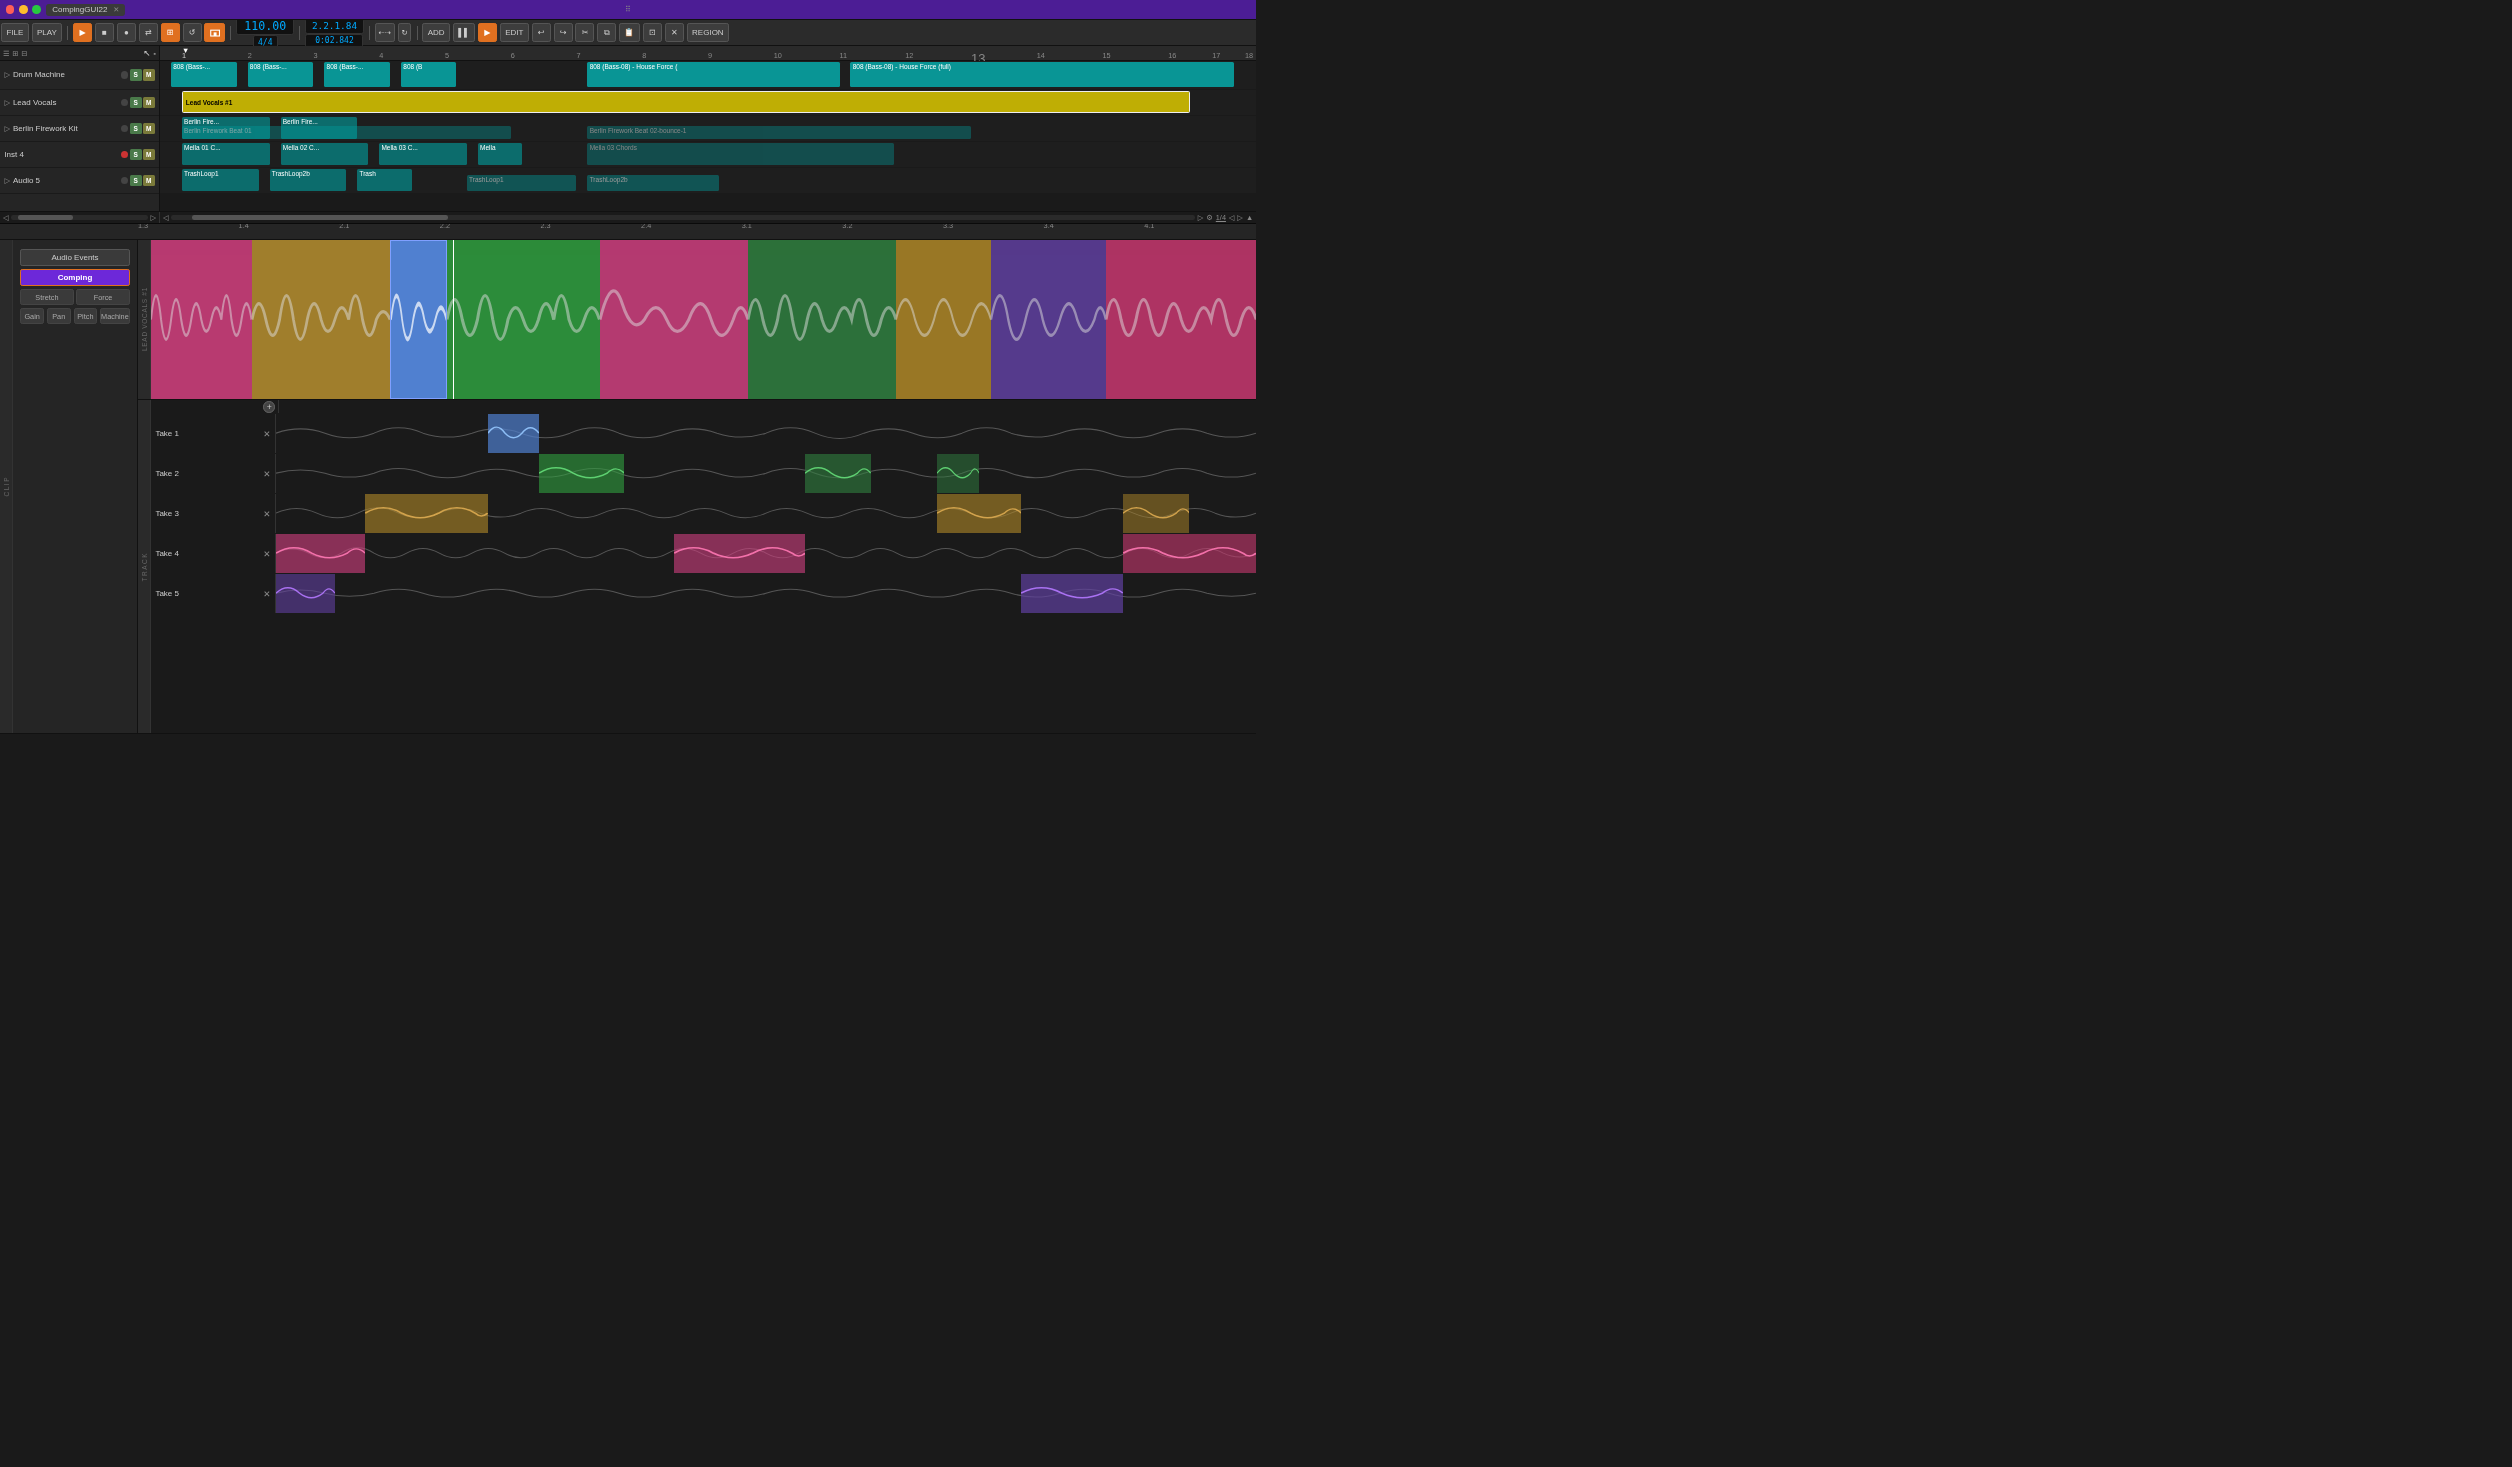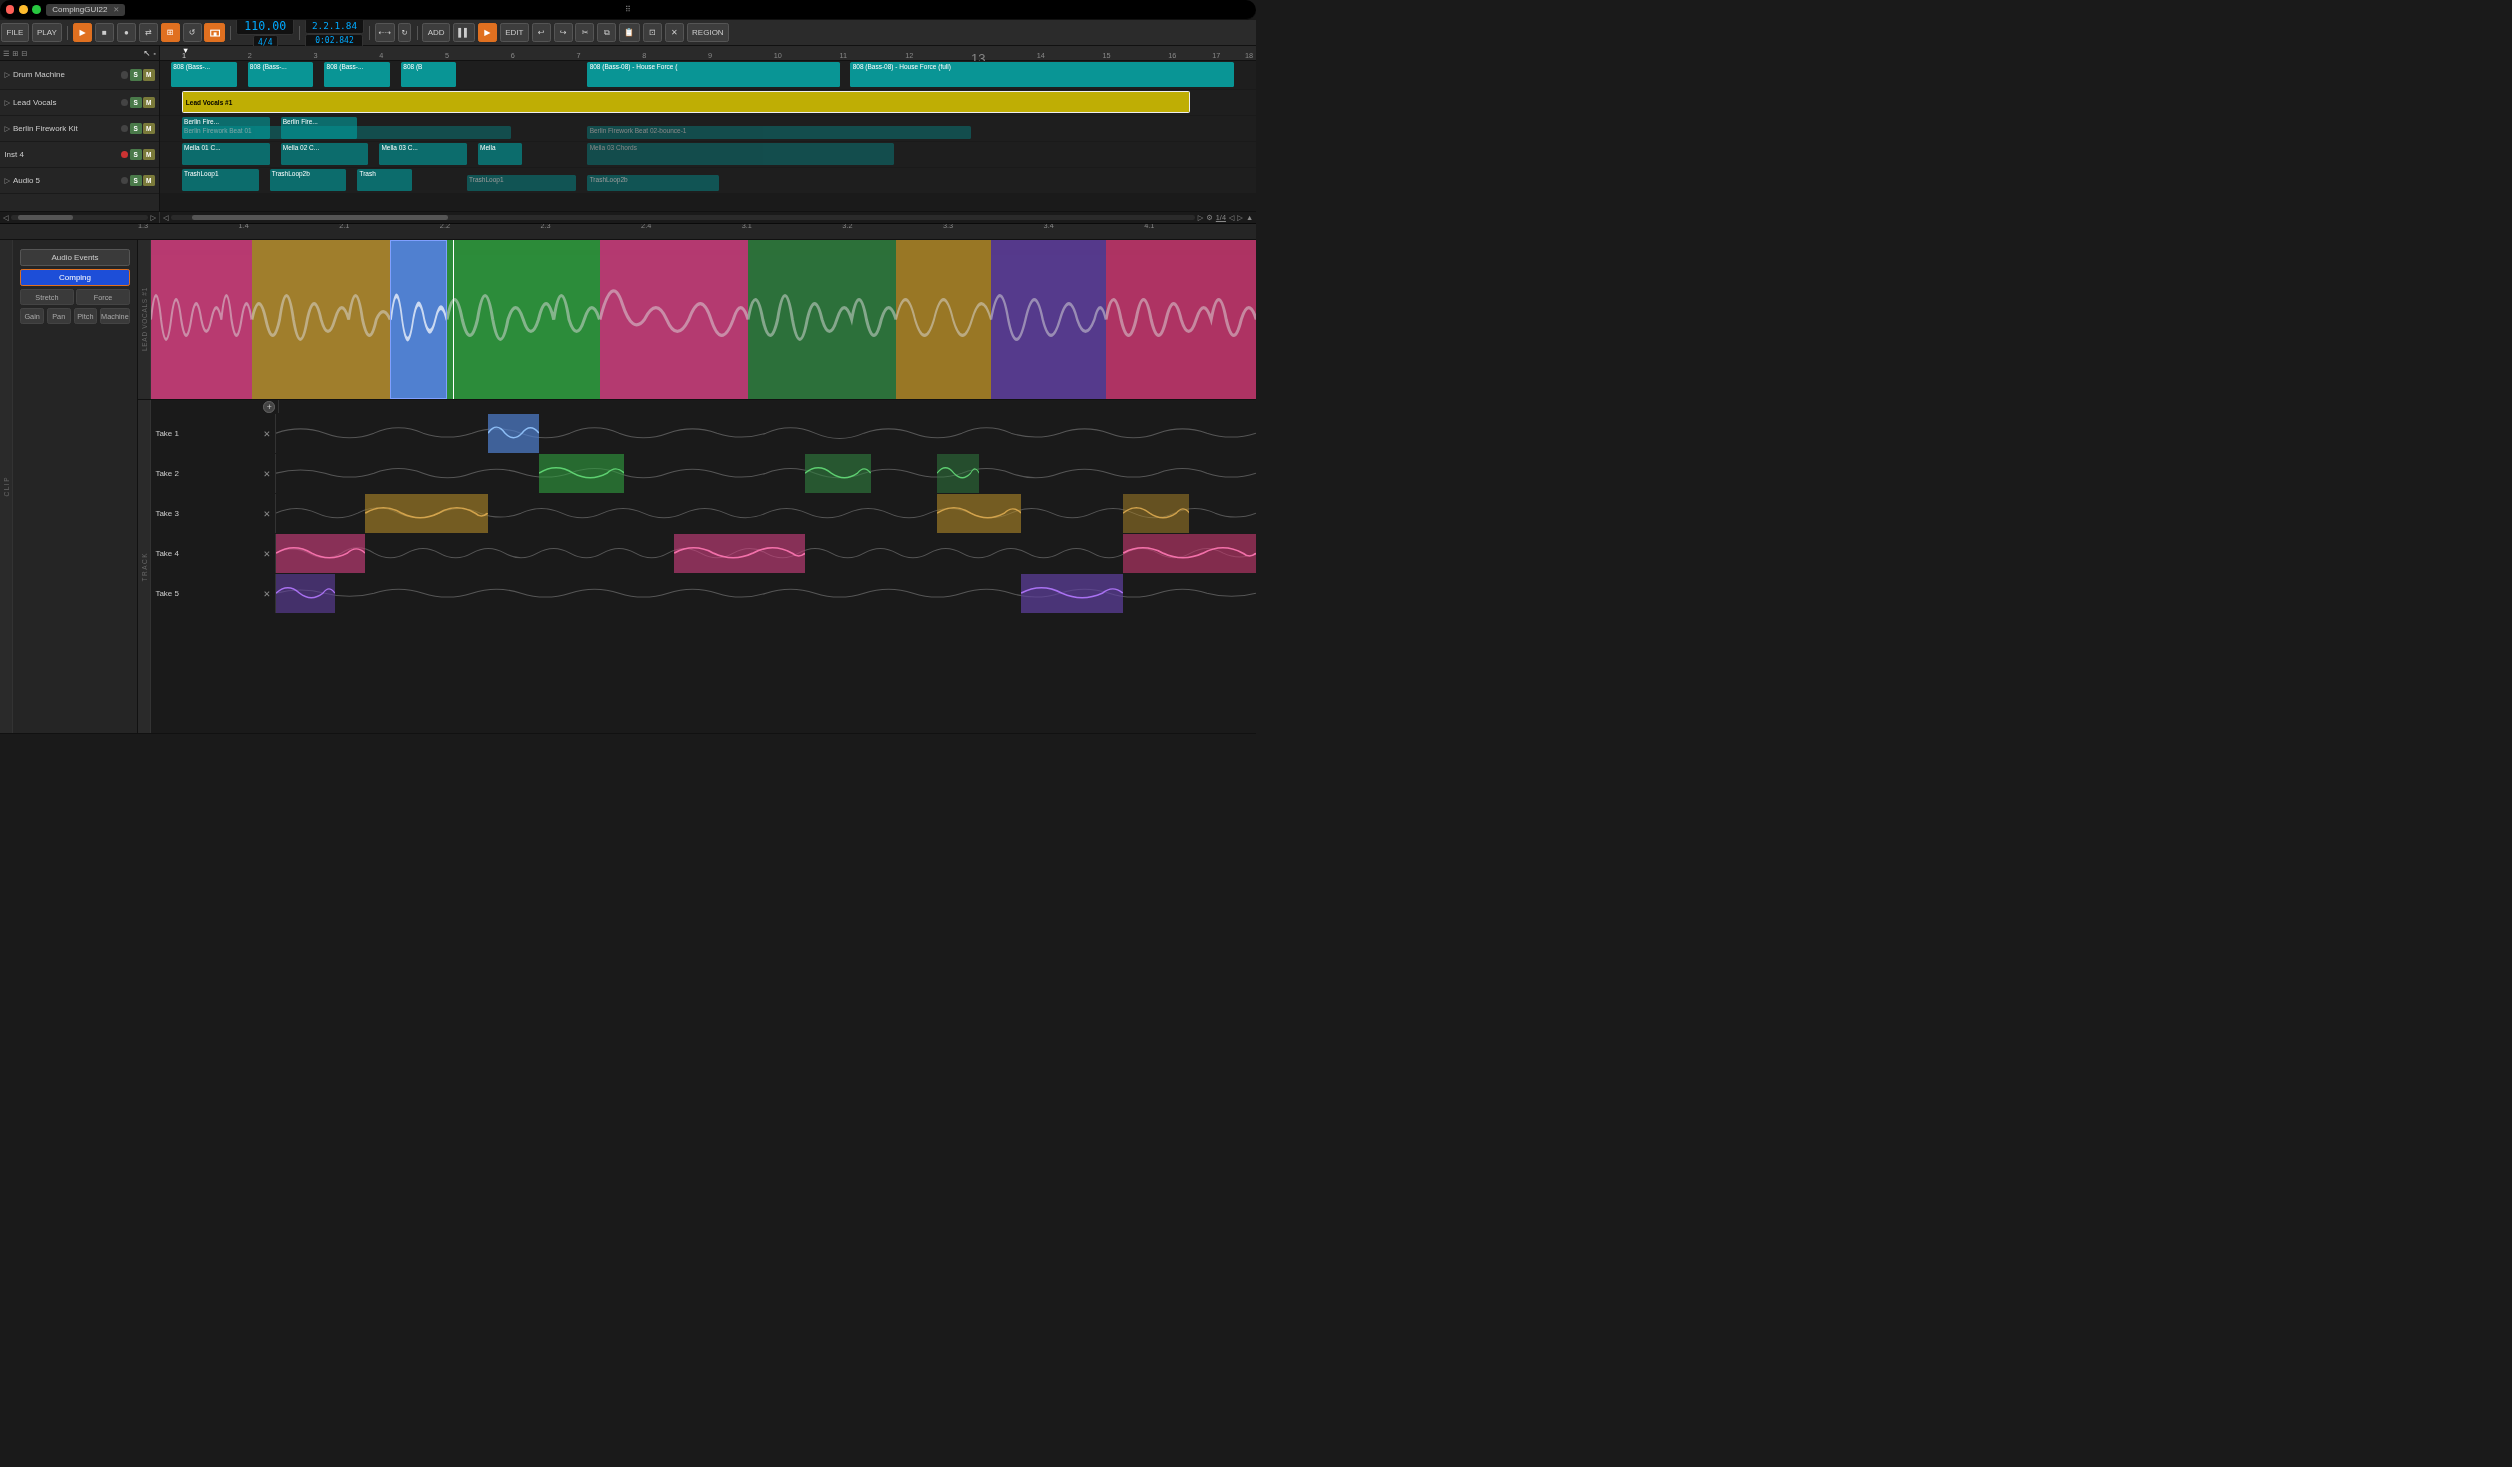--- a/index.html
+++ b/index.html
@@ -10,27 +10,26 @@
       color: #ccc;
       width: 1256px;
       height: 734px;
       overflow: hidden;
       position: relative;
     }
 
     
     #title-bar {
       height: 20.4px;
-      background: #000000;
+      background: #4c1d95;
       display: flex;
       align-items: center;
       padding: 0 5.8px;
       border-bottom: 0.7px solid #111;
       position: relative;
-      border-radius: 10px;
     }
     .traffic-lights { display: flex; gap: 4.4px; align-items: center; }
     .tl { width: 8.7px; height: 8.7px; border-radius: 50%; }
     .tl-red { background: #ff5f57; }
     .tl-yellow { background: #febc2e; }
     .tl-green { background: #28c840; }
     .tab-area {
       display: flex;
       align-items: center;
       margin-left: 5.8px;
@@ -193,21 +192,21 @@
       background: #3a3a3a;
       border: 0.7px solid #555;
       border-radius: 2.2px;
       color: #ccc;
       font-size: 8px;
       cursor: pointer;
       display: flex;
       align-items: center;
       justify-content: center;
     }
-    .clip-editor-btn.active { background: #1d4ed8; border-color: #e07020; color: #fff; }
+    .clip-editor-btn.active { background: #6d28d9; border-color: #e07020; color: #fff; font-weight: bold; }
     .clip-editor-btn-row {
       display: flex;
       gap: 2.9px;
     }
     .clip-param-btn {
       height: 16px;
       flex: 1;
       background: #3a3a3a;
       border: 0.7px solid #444;
       border-radius: 2.2px;

